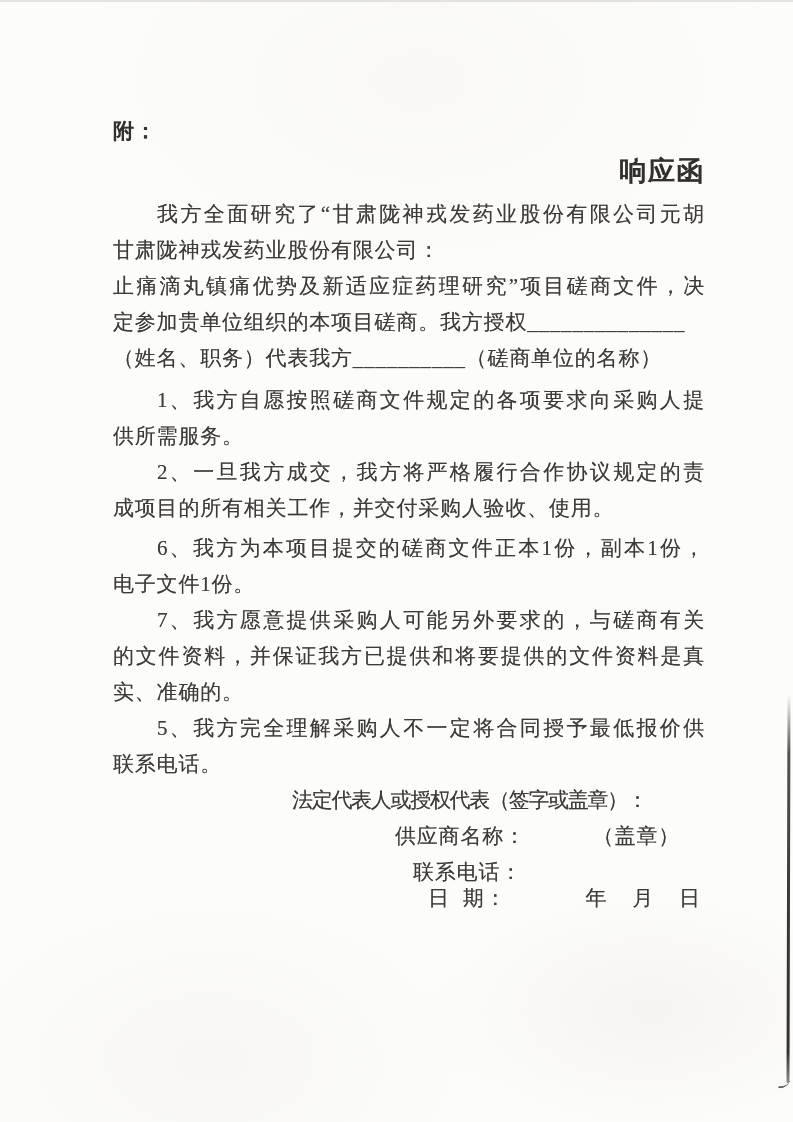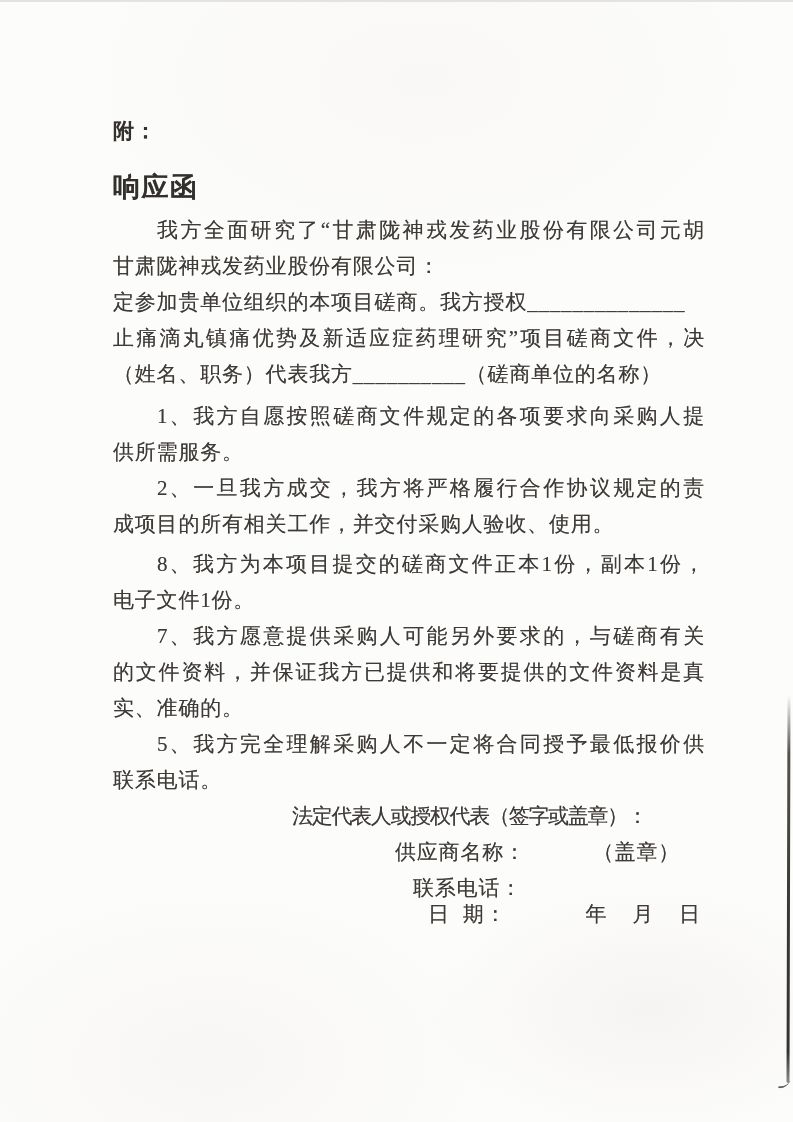--- a/index.html
+++ b/index.html
@@ -27,22 +27,22 @@
   .indent { text-indent:44px; }
   .g6 { margin-top:6px; }
   .g4 { margin-top:4px; }
   .attach {
     font-family:"Liberation Sans","DejaVu Sans",sans-serif;
     font-weight:bold; letter-spacing:1px; color:#34302d;
   }
   .title {
     font-family:"Liberation Sans","DejaVu Sans",sans-serif;
     font-weight:bold; font-size:27px; line-height:36px;
-    text-align:left; letter-spacing:1.5px; color:#322f2c;
-    margin-top:20px; margin-bottom:7px;
+    text-align:right; letter-spacing:1.5px; color:#322f2c;
+    margin-top:4px; margin-bottom:7px;
     text-shadow:0 0 0.6px rgba(50,47,44,0.5);
   }
   .supplier { margin-left:282px; }
   .supplier .seal { margin-left:67px; }
   .rep { margin-left:179px; letter-spacing:-1.3px; }
   .phone { margin-left:300px; }
   .date { margin-left:315px; margin-top:-10px; }
   .date .dlabel { word-spacing:7px; }
   .date .yr { margin-left:79px; }
   .date .mo { margin-left:25px; }
@@ -65,31 +65,31 @@
 
 <div class="page">
   <div class="top-edge"></div>
 
   <div class="content">
     <div class="line attach">附：</div>
     <div class="title">响应函</div>
     <div class="line indent fill">我方全面研究了“甘肃陇神戎发药业股份有限公司元胡</div>
 
     <div class="line">甘肃陇神戎发药业股份有限公司：</div>
+    <div class="line fill">止痛滴丸镇痛优势及新适应症药理研究”项目磋商文件，决</div>
     <div class="line">定参加贵单位组织的本项目磋商。我方授权______________</div>
-    <div class="line fill">止痛滴丸镇痛优势及新适应症药理研究”项目磋商文件，决</div>
     <div class="line">（姓名、职务）代表我方__________（磋商单位的名称）</div>
 
     <div class="line indent fill g6">1、我方自愿按照磋商文件规定的各项要求向采购人提</div>
     <div class="line">供所需服务。</div>
 
     <div class="line indent fill">2、一旦我方成交，我方将严格履行合作协议规定的责</div>
     <div class="line">成项目的所有相关工作，并交付采购人验收、使用。</div>
 
-    <div class="line indent fill g4">8、我方为本项目提交的磋商文件正本1份，副本1份，</div>
+    <div class="line indent fill g4">6、我方为本项目提交的磋商文件正本1份，副本1份，</div>
     <div class="line">电子文件1份。</div>
 
     <div class="line indent fill">7、我方愿意提供采购人可能另外要求的，与磋商有关</div>
     <div class="line fill">的文件资料，并保证我方已提供和将要提供的文件资料是真</div>
     <div class="line">实、准确的。</div>
 
     <div class="line indent fill">5、我方完全理解采购人不一定将合同授予最低报价供</div>
     <div class="line">联系电话。</div>
 
     <div class="line rep">法定代表人或授权代表（签字或盖章）：</div>

